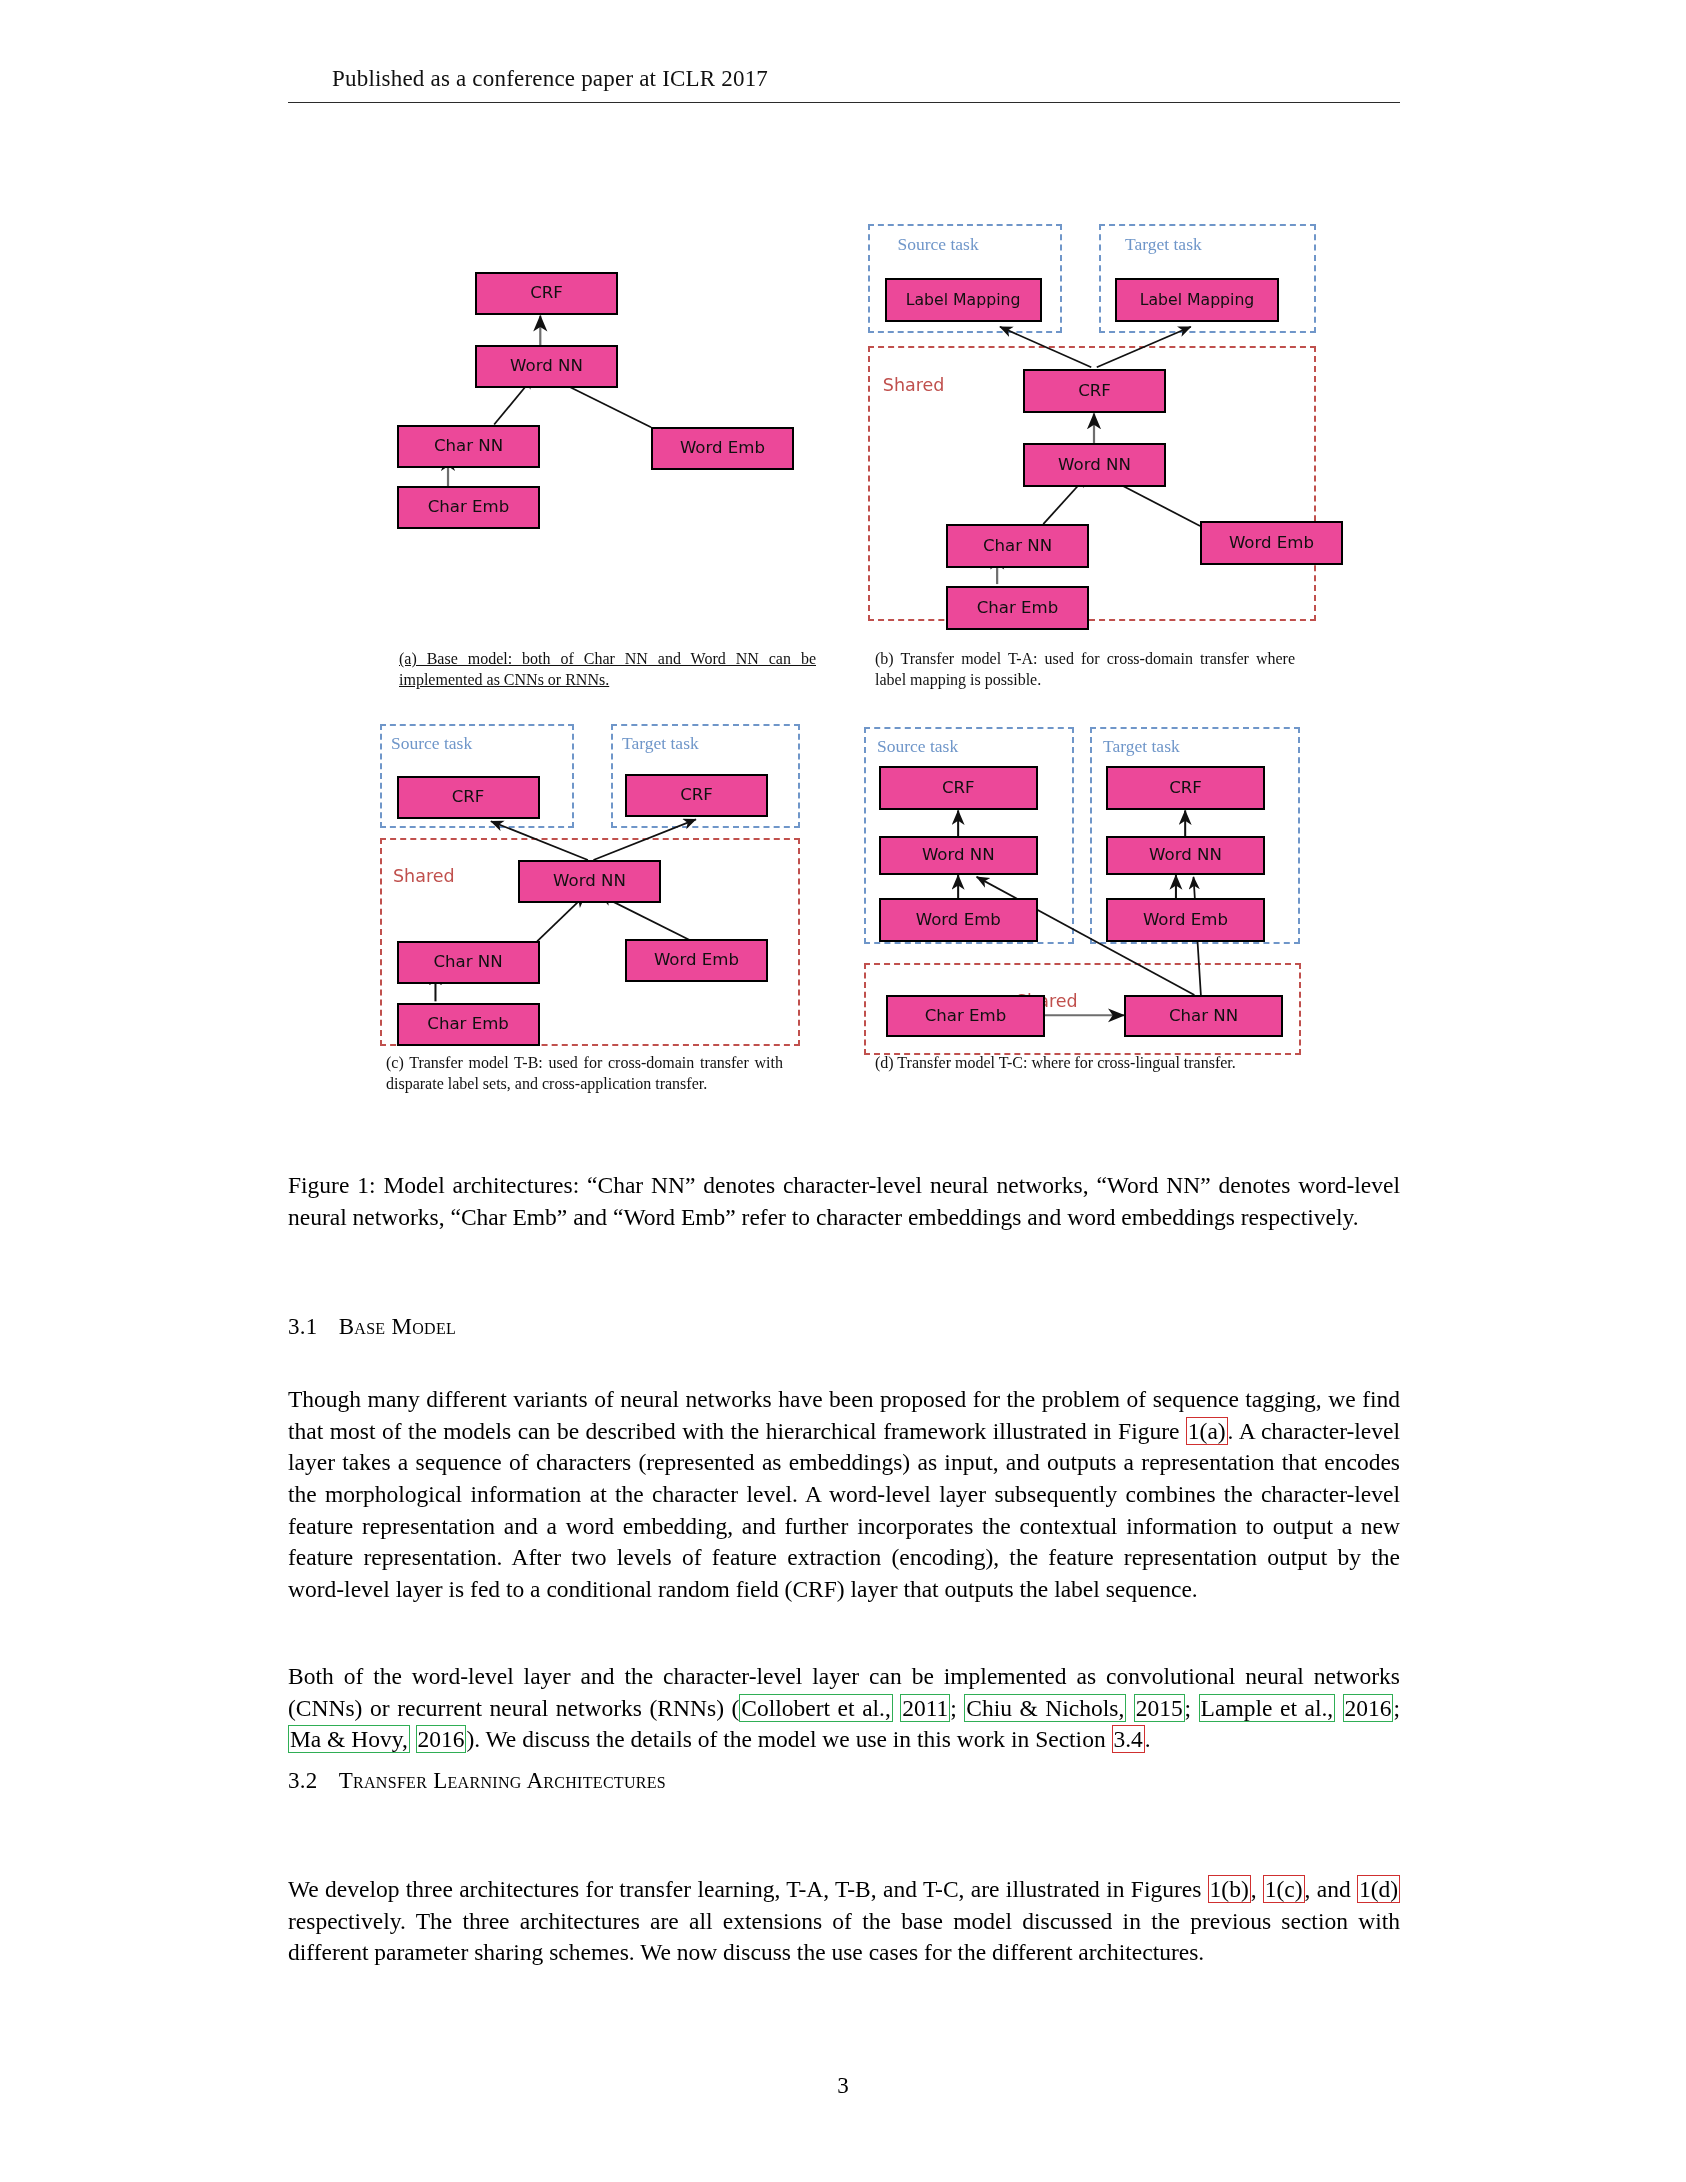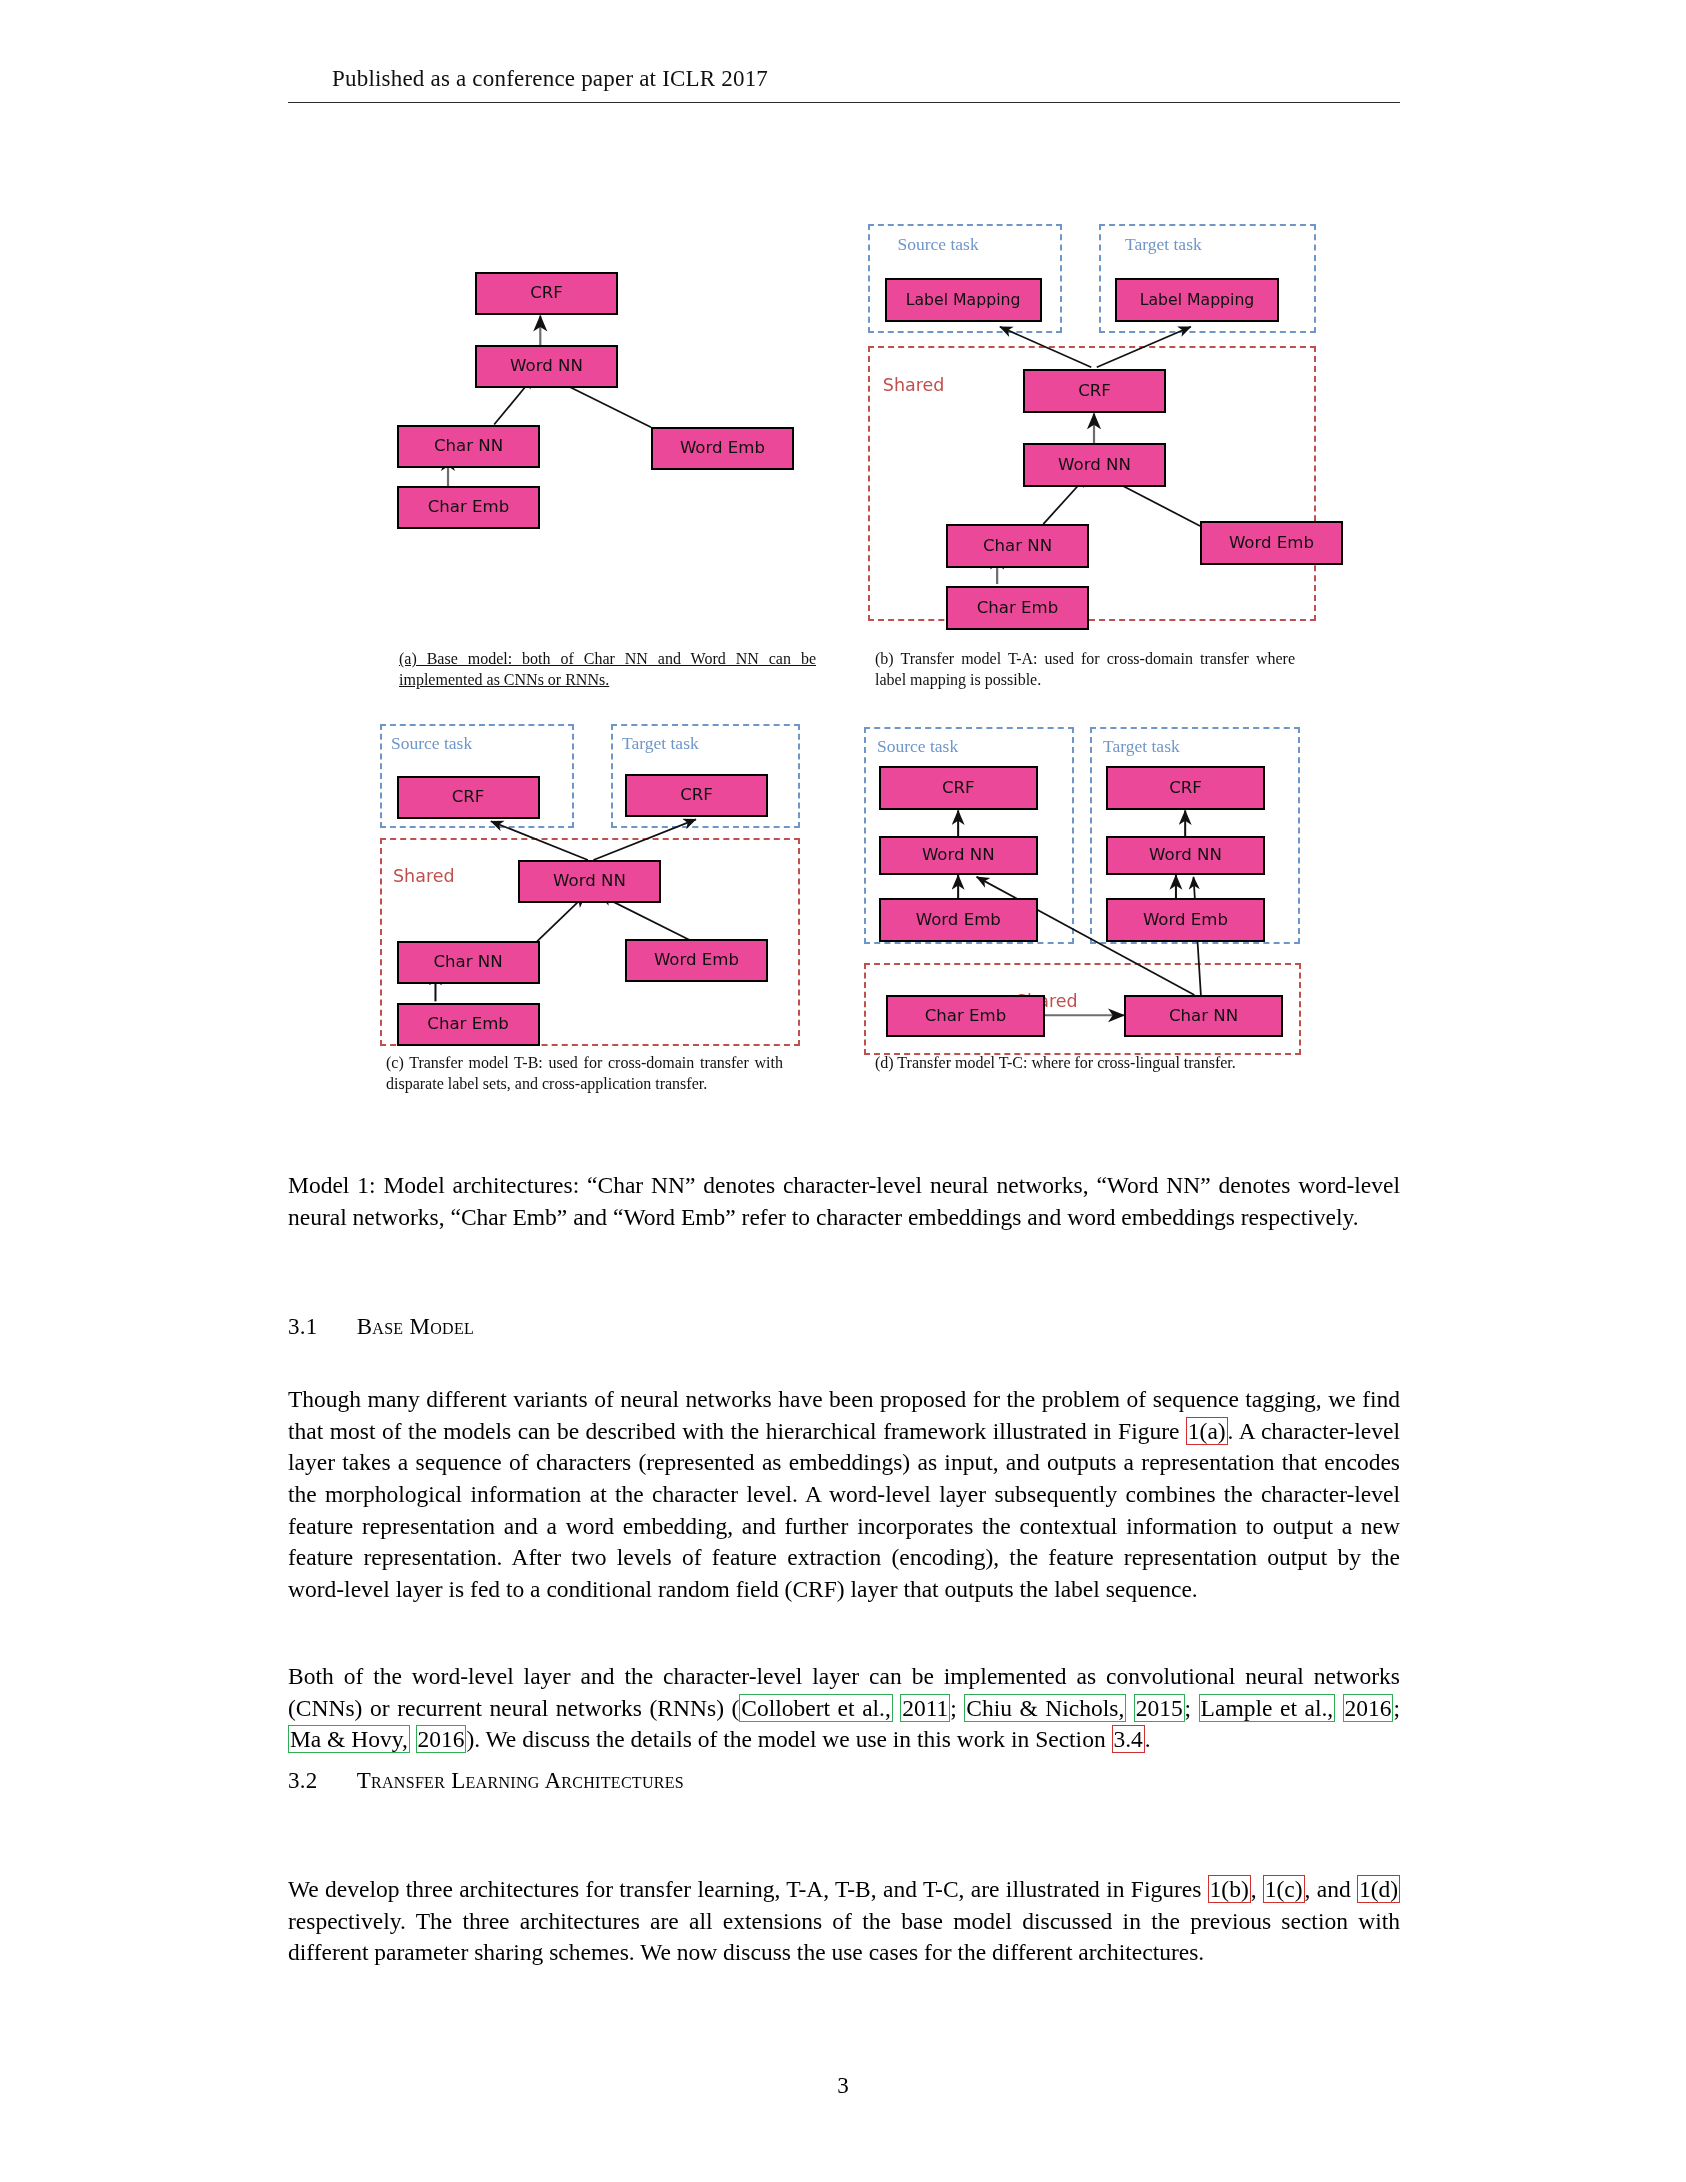--- a/index.html
+++ b/index.html
@@ -121,21 +121,21 @@
     text-align: justify;
   }
 
   .sec-head {
     position: absolute;
     left: 288px;
     font-size: 23px;
     letter-spacing: 0.3px;
     white-space: nowrap;
   }
-  .sec-num { margin-right: 39px; }
+  .sec-num { margin-right: 21px; }
   .sc { font-variant: small-caps; }
 
   .para {
     position: absolute;
     left: 288px;
     width: 1112px;
     font-size: 23.5px;
     line-height: 1.347;
     text-align: justify;
     text-justify: inter-word;
@@ -376,21 +376,21 @@
       <div class="dbox" style="left:260px; top:277px; width:159px; height:42px;">
         <span>Char NN</span>
       </div>
     </div>
 
     <div class="subcap" style="left:875px; top:840px; width:420px; text-align:left;">(d)  Transfer model T-C: where for cross-lingual transfer.</div>
 
   </div>
 
   <div class="fig-caption">
-    <span>Model 1:</span>
+    <span>Figure 1:</span>
     <span>Model architectures: “Char NN” denotes character-level neural networks, “Word NN” denotes word-level neural networks, “Char Emb” and “Word Emb” refer to character embeddings and word embeddings respectively.</span>
   </div>
 
   <div class="sec-head" style="top:1314px;">
     <span class="sec-num">3.1</span><span class="sc">Base Model</span>
   </div>
 
   <div class="para" style="top:1384px;">
     <span>Though many different variants of neural networks have been proposed for the problem of sequence tagging, we find that most of the models can be described with the hierarchical framework illustrated in Figure </span><span class="ref-red">1(a)</span><span>. A character-level layer takes a sequence of characters (represented as embeddings) as input, and outputs a representation that encodes the morphological information at the character level. A word-level layer subsequently combines the character-level feature representation and a word embedding, and further incorporates the contextual information to output a new feature representation. After two levels of feature extraction (encoding), the feature representation output by the word-level layer is fed to a conditional random field (CRF) layer that outputs the label sequence.</span>
   </div>

